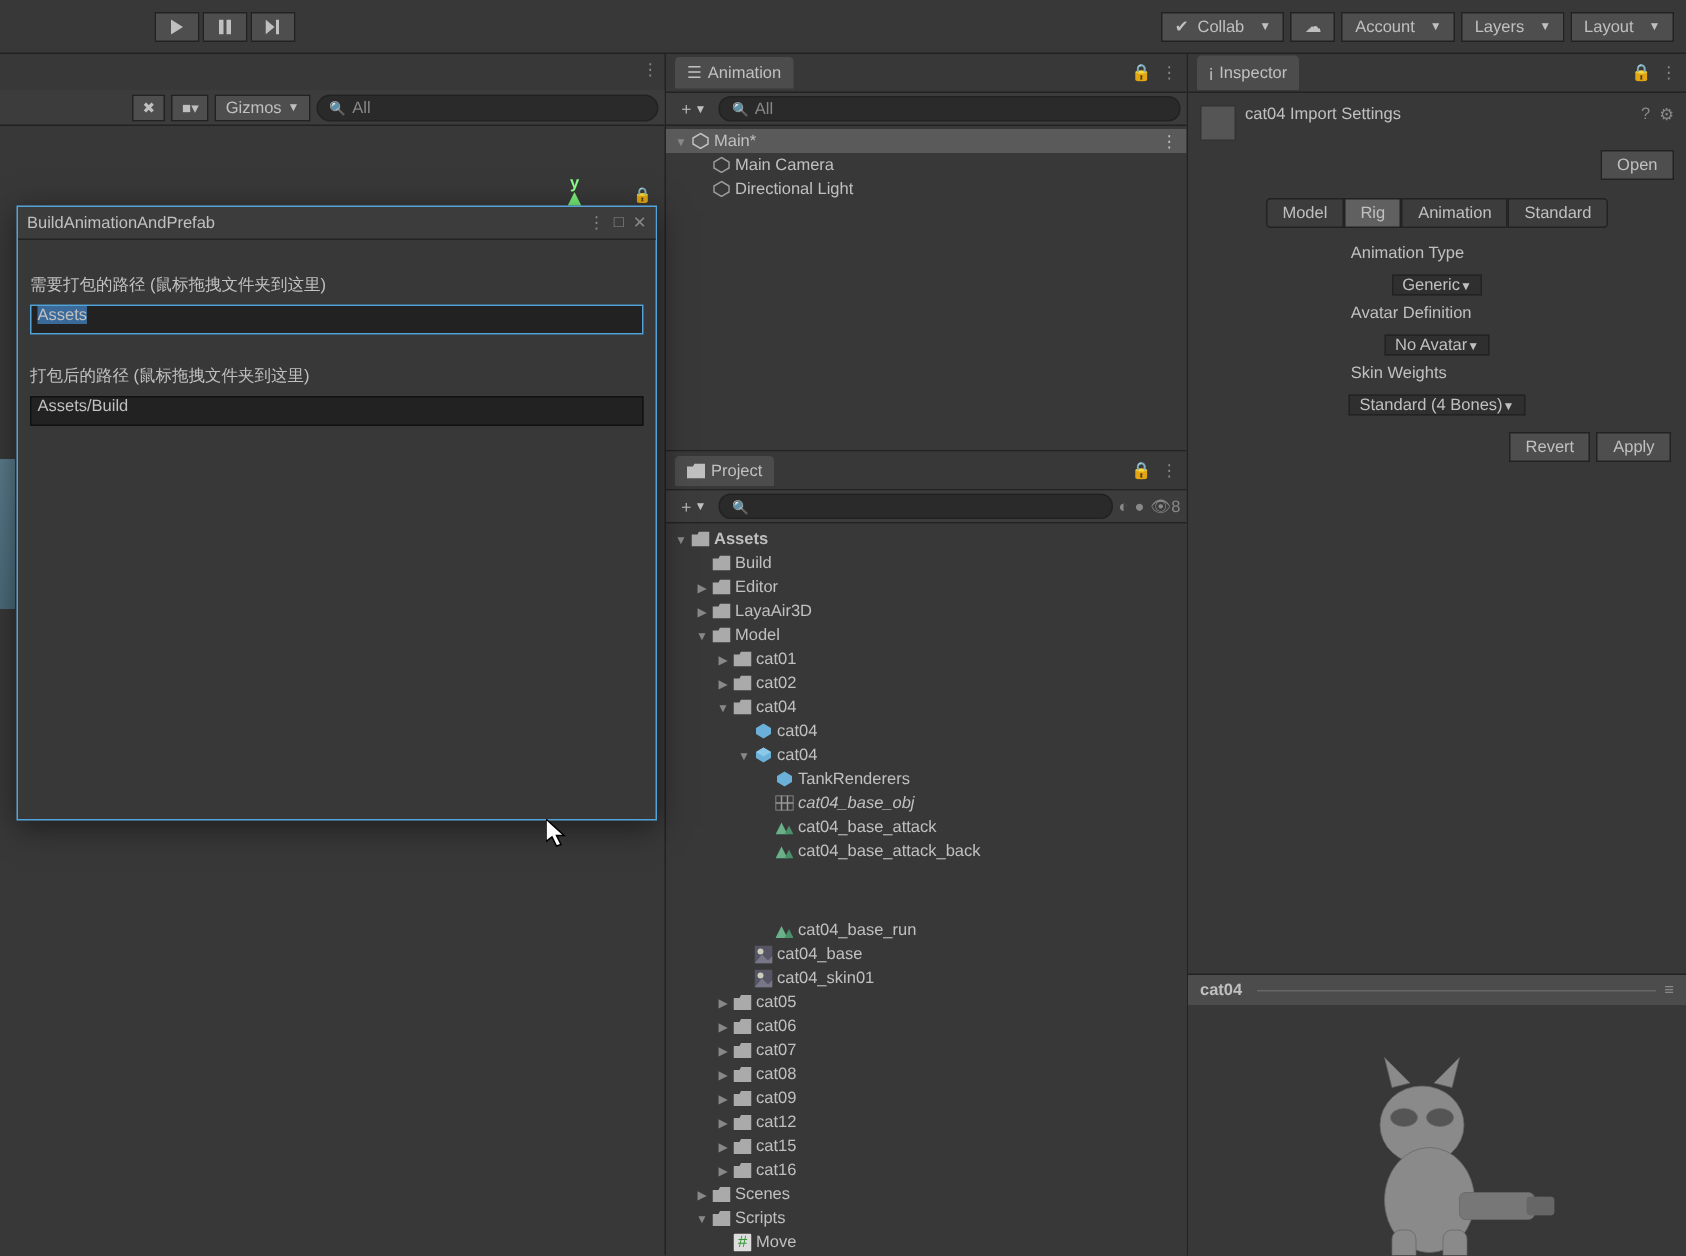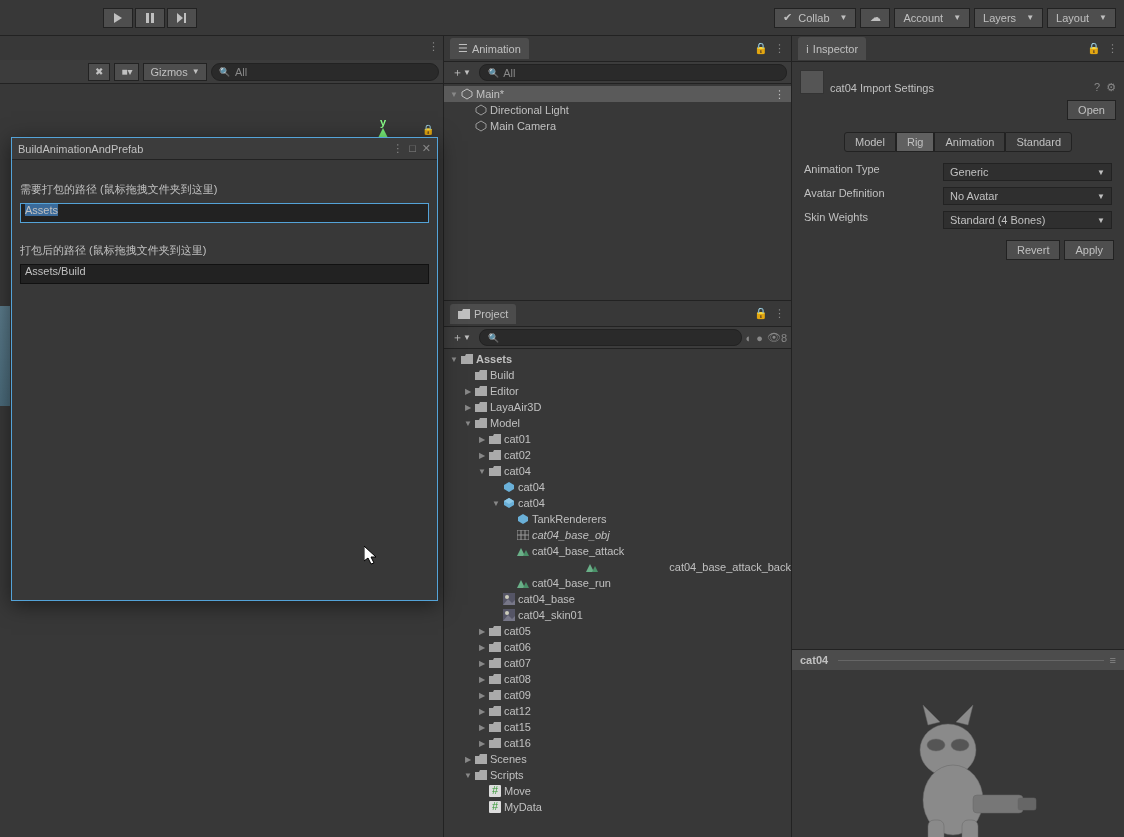--- a/index.html
+++ b/index.html
@@ -31,41 +31,41 @@
 .search-wide { background: #2a2a2a; border: 1px solid #222; height: 17px; border-radius: 8px; padding: 0 8px; flex: 1; display: flex; align-items: center; color: #888; font-size: 10px; }
 .hierarchy-body { flex: 1; background: #383838; overflow-y: auto; padding-top: 2px; }
 .tree-row { height: 16px; display: flex; align-items: center; padding-left: 4px; color: #c0c0c0; cursor: pointer; }
 .tree-row.scene-row { background: #5a5a5a; }
 .tree-arrow { width: 12px; font-size: 8px; color: #888; display: inline-block; text-align: center; }
 .tree-icon { width: 14px; display: inline-flex; justify-content: center; margin-right: 2px; }
 .project-panel { height: 536px; display: flex; flex-direction: column; border-top: 1px solid #222; }
 .project-body { flex: 1; background: #383838; overflow-y: auto; padding-top: 2px; }
 .col-inspector { flex: 1; display: flex; flex-direction: column; background: #383838; }
 .insp-body { padding: 6px 0; }
-.insp-title-row { display: flex; align-items: flex-end; padding: 2px 8px; gap: 6px; }
+.insp-title-row { display: flex; align-items: flex-start; padding: 2px 8px; gap: 6px; }
 .insp-thumb { width: 24px; height: 24px; background: #555; border: 1px solid #333; }
 .insp-open-row { display: flex; justify-content: flex-end; padding: 4px 8px; }
 .insp-open-btn { background: #4e4e4e; border: 1px solid #222; padding: 3px 10px; cursor: pointer; }
 .insp-tabs { display: flex; justify-content: center; gap: 0; margin: 8px 0; }
 .insp-tab { background: #3c3c3c; border: 1px solid #222; padding: 3px 10px; cursor: pointer; }
 .insp-tab.active { background: #606060; }
 .insp-tab:first-child { border-radius: 3px 0 0 3px; }
 .insp-tab:last-child { border-radius: 0 3px 3px 0; }
-.insp-prop { display: flex; padding: 3px 12px; gap: 24px; }
+.insp-prop { display: flex; align-items: center; padding: 3px 12px; gap: 8px; flex-direction: column; }
 .insp-label { width: 115px; color: #c0c0c0; }
 .insp-dd { flex: 1; background: #2f2f2f; border: 1px solid #222; height: 18px; padding: 0 6px; display: flex; align-items: center; justify-content: space-between; cursor: pointer; }
 .insp-actions { display: flex; justify-content: flex-end; gap: 4px; padding: 8px 10px; }
 .insp-act-btn { background: #4e4e4e; border: 1px solid #222; padding: 3px 10px; cursor: pointer; }
 .preview-panel { margin-top: auto; border-top: 1px solid #222; height: 188px; background: #383838; display: flex; flex-direction: column; }
 .preview-header { height: 20px; background: #4c4c4c; display: flex; align-items: center; padding: 0 8px; gap: 6px; }
 .preview-line { flex: 1; border-top: 1px solid #666; margin-left: 4px; }
 .preview-body { flex: 1; background: #383838; position: relative; overflow: hidden; }
 .cat-model { position: absolute; top: 30px; left: 50%; transform: translateX(-50%); }
 
-.dialog { position: absolute; top: 137px; left: 11px; width: 427px; height: 464px; background: #383838; border: 1px solid #54a3d8; box-shadow: 0 4px 20px rgba(0,0,0,0.5); z-index: 100; display: flex; flex-direction: column; }
+.dialog { position: absolute; top: 137px; left: 11px; width: 427px; height: 410px; background: #383838; border: 1px solid #54a3d8; box-shadow: 0 4px 20px rgba(0,0,0,0.5); z-index: 100; display: flex; flex-direction: column; }
 .dialog-title { height: 22px; background: #3c3c3c; border-bottom: 1px solid #222; display: flex; align-items: center; padding: 0 6px; color: #c0c0c0; }
 .dialog-title-icons { margin-left: auto; display: flex; gap: 6px; color: #888; }
 .dialog-body { padding: 8px; display: flex; flex-direction: column; gap: 6px; }
 .dialog-label { color: #c0c0c0; margin-top: 14px; }
 .dialog-input { background: #222; border: 1px solid #111; height: 20px; padding: 0 4px; color: #c0c0c0; width: 100%; }
 .dialog-input.focused { border: 1px solid #54a3d8; }
 .dialog-input.focused span { background: #3a6a9a; }
 .dialog-btn { background: #4e4e4e; border: 1px solid #222; height: 20px; display: flex; align-items: center; justify-content: center; cursor: pointer; margin-top: 2px; }
 .cursor { position: absolute; top: 546px; left: 364px; z-index: 200; pointer-events: none; }
 .scene-sliver { position: absolute; top: 270px; left: 0; width: 10px; height: 100px; background: linear-gradient(180deg, #5a7a8a, #4a6a7a); }
@@ -177,29 +177,29 @@
         <span>Main*</span>
         <span style="margin-left:auto;margin-right:6px">⋮</span>
       </div>
       <div id="hierarchy-items">
             <div class="tree-row" style="padding-left: 30px;">
               <span class="tree-icon">
                 <svg width="12" height="12" viewBox="0 0 12 12">
                   <polygon points="6,1 11,4 11,8 6,11 1,8 1,4" fill="none" stroke="#999" stroke-width="1"></polygon>
                 </svg>
               </span>
+              <span>Main Camera</span>
+            </div>
+            <div class="tree-row" style="padding-left: 30px;">
+              <span class="tree-icon">
+                <svg width="12" height="12" viewBox="0 0 12 12">
+                  <polygon points="6,1 11,4 11,8 6,11 1,8 1,4" fill="none" stroke="#999" stroke-width="1"></polygon>
+                </svg>
+              </span>
               <span>Directional Light</span>
-            </div>
-            <div class="tree-row" style="padding-left: 30px;">
-              <span class="tree-icon">
-                <svg width="12" height="12" viewBox="0 0 12 12">
-                  <polygon points="6,1 11,4 11,8 6,11 1,8 1,4" fill="none" stroke="#999" stroke-width="1"></polygon>
-                </svg>
-              </span>
-              <span>Main Camera</span>
             </div>
           </div>
     </div>
   </div>
 
   <div class="project-panel">
     <div class="panel-header">
       <div class="panel-tab">
         <span>
           <svg width="12" height="10" viewBox="0 0 12 10">
@@ -342,31 +342,31 @@
             <div class="tree-row" style="padding-left: 60px;">
               <span class="tree-arrow"></span>
               <span class="tree-icon">
                 <svg width="12" height="10" viewBox="0 0 12 10">
                   <polygon points="0,10 4,2 8,10" fill="#6ab088"></polygon>
                   <polygon points="6,10 9,4 12,10" fill="#4a9068"></polygon>
                 </svg>
               </span>
               <span>cat04_base_attack</span>
             </div>
-            <div class="tree-row" style="padding-left: 60px; justify-content: space-between;">
+            <div class="tree-row" style="padding-left: 60px;">
               <span class="tree-arrow"></span>
               <span class="tree-icon">
                 <svg width="12" height="10" viewBox="0 0 12 10">
                   <polygon points="0,10 4,2 8,10" fill="#6ab088"></polygon>
                   <polygon points="6,10 9,4 12,10" fill="#4a9068"></polygon>
                 </svg>
               </span>
               <span>cat04_base_attack_back</span>
             </div>
-            <div class="tree-row" style="padding-left: 60px;">
+            <div class="tree-row" style="padding-left: 60px; margin-top: 37px;">
               <span class="tree-arrow"></span>
               <span class="tree-icon">
                 <svg width="12" height="10" viewBox="0 0 12 10">
                   <polygon points="0,10 4,2 8,10" fill="#6ab088"></polygon>
                   <polygon points="6,10 9,4 12,10" fill="#4a9068"></polygon>
                 </svg>
               </span>
               <span>cat04_base_run</span>
             </div>
             <div class="tree-row" style="padding-left: 46px;">

